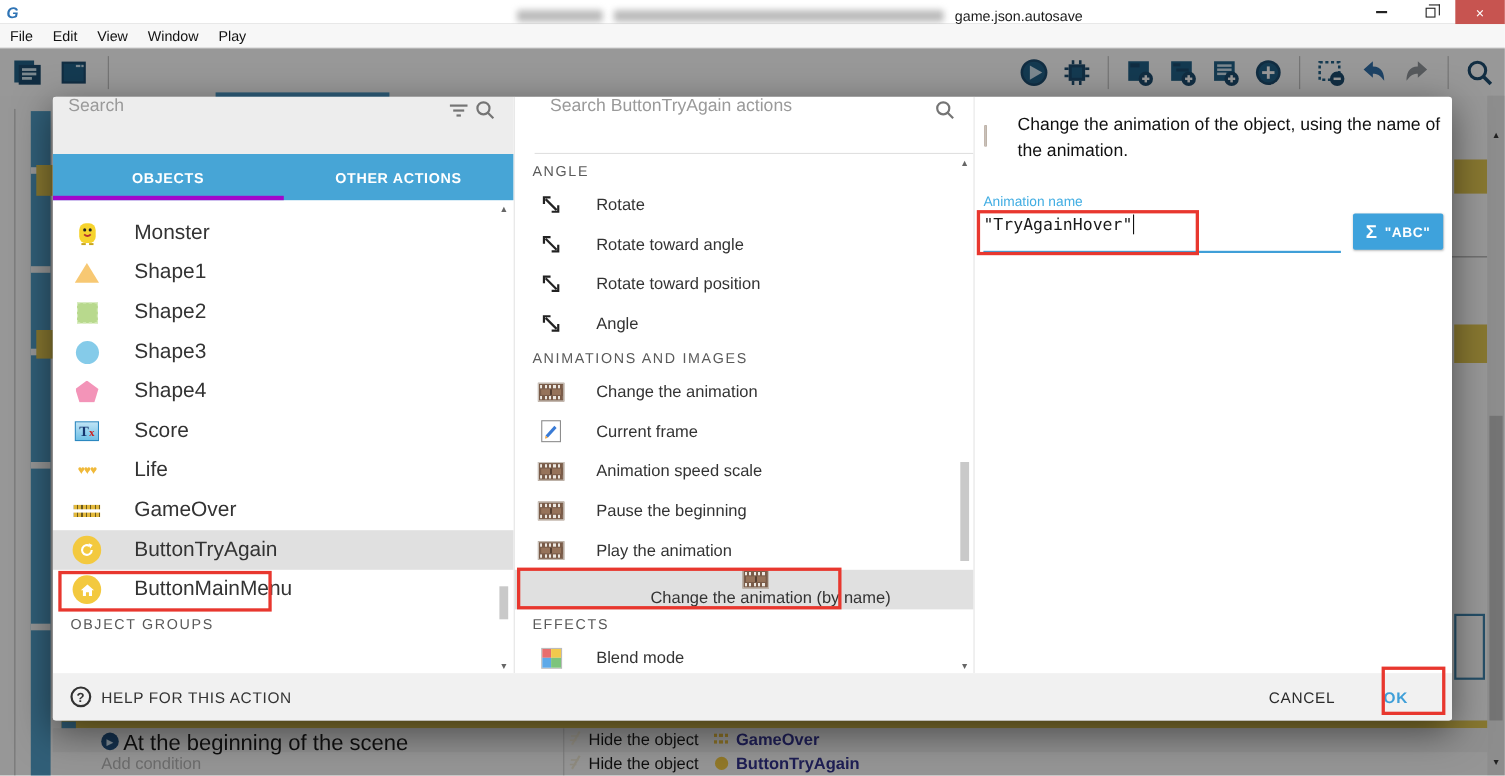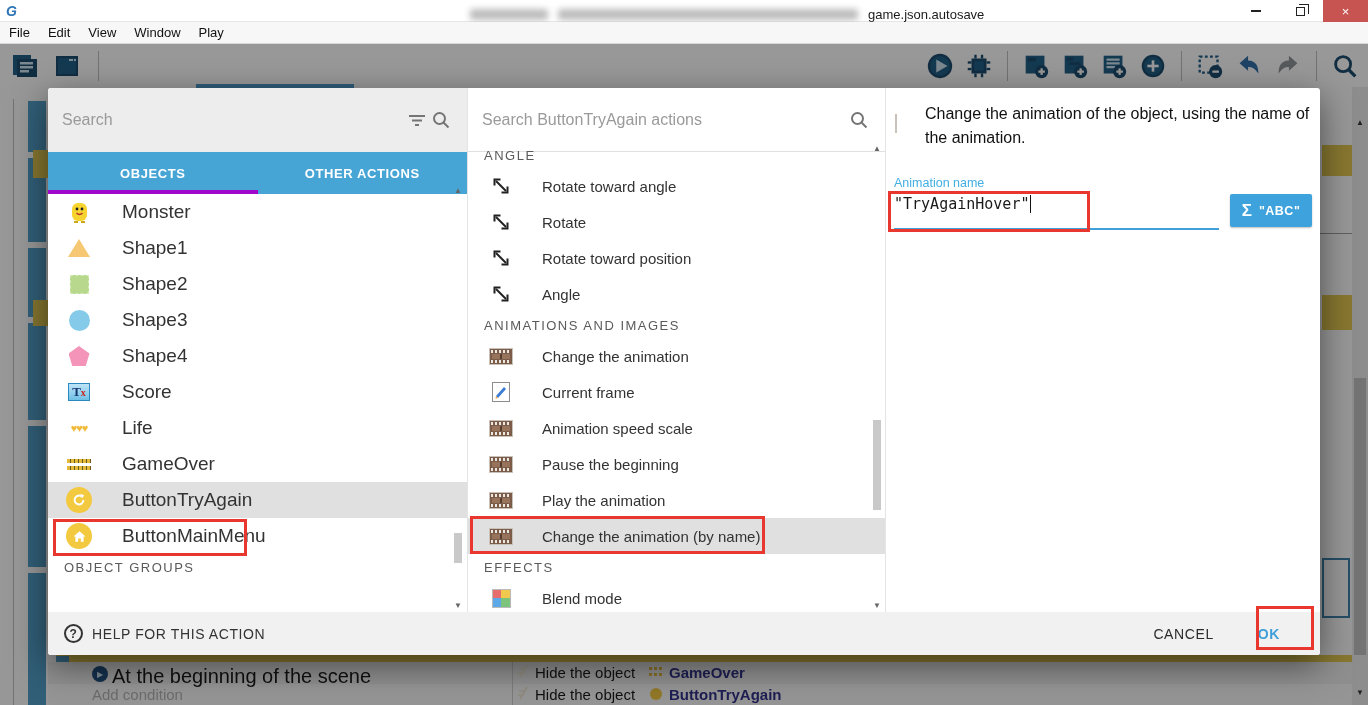--- a/index.html
+++ b/index.html
@@ -73,44 +73,44 @@
   
   .overlay { position:absolute; left:0; top:44px; width:1368px; height:661px; background:rgba(10,10,10,0.42); z-index:20; }
 
   
   .dialog { position:absolute; left:48px; top:88px; width:1272px; height:567px; background:#fff; border-radius:3px; box-shadow:0 10px 34px rgba(0,0,0,.5); z-index:30; overflow:hidden; }
   .panel { position:absolute; top:0; height:524px; overflow:hidden; }
   .panel-left { left:0; width:419px; }
   .panel-mid { left:419px; width:419px; border-left:1px solid #e4e4e4; border-right:1px solid #e4e4e4; }
   .panel-right { left:838px; width:434px; }
 
-  .search-area { height:64px; display:flex; align-items:center; }
+  .search-area { height:52px; display:flex; align-items:flex-start; }
   .search-left { background:#ededed; padding:0 14px; }
-  .search-mid { background:#fff; border-bottom:1px solid #e0e0e0; padding:16px 14px; }
+  .search-mid { background:#fff; border-bottom:1px solid #e0e0e0; padding:0 14px;margin-left:18px; }
   .search-input { flex:1; border:none; outline:none; background:transparent; font-size:16px; color:#333; font-family:"Liberation Sans",sans-serif; }
   .search-input::placeholder { color:#9a9a9a; opacity:1; }
   .sicon { width:24px; height:24px; display:flex; align-items:center; justify-content:center; }
 
   .tabs { height:42px; background:#47a5d6; display:flex; position:relative; }
   .tab { width:50%; display:flex; align-items:center; justify-content:center; color:#fff; font-size:13px; letter-spacing:.6px; font-weight:bold; }
   .tab-ink { position:absolute; left:0; bottom:0; width:210px; height:4px; background:#a007cc; }
 
   .obj-list { position:absolute; left:0; top:96px; right:0; bottom:0; padding-top:10px; }
   .row { height:36px; display:flex; align-items:center; padding-left:18px; }
   .row .ic { width:26px; display:flex; justify-content:center; }
   .row .lbl { margin-left:30px; font-size:19px; color:#333; }
   .row.selected { background:#e0e0e0; }
   .group-hdr { height:26px; display:flex; align-items:center; padding-left:16px; font-size:13px; color:#5a5a5a; letter-spacing:1.5px; }
 
   .act-list { position:absolute; left:0; top:54px; right:0; bottom:0; }
   .sec-hdr { height:26px; display:flex; align-items:center; padding-left:16px; font-size:13px; color:#5a5a5a; letter-spacing:1.5px; }
   .arow { height:36px; display:flex; align-items:center; padding-left:20px; }
   .arow .ic { width:26px; display:flex; justify-content:center; }
   .arow .lbl { margin-left:28px; font-size:15px; color:#333; }
-  .arow.selected { background:#e0e0e0; }
+  .arow.selected { background:#e0e0e0;flex-direction:column; }
 
   
   .vscroll { position:absolute; width:12px; }
   .vscroll .arr { position:absolute; left:0; width:12px; text-align:center; font-size:8px; color:#666; }
   .vscroll .thm { position:absolute; left:2px; width:8px; background:#c9c9c9; }
 
   
   .film-ico { width:24px; height:17px; background:#7a5c49; border:1px solid #c9c2ba; position:relative; }
   .film-ico:before, .film-ico:after { content:""; position:absolute; left:1px; right:1px; height:3px; background:repeating-linear-gradient(90deg,#ece7e0 0 2px,#7a5c49 2px 4px); }
   .film-ico:before { top:1px; } .film-ico:after { bottom:1px; }
@@ -489,31 +489,31 @@
       <div class="sec-hdr">ANGLE</div>
 
       <div class="arow">
         <span class="ic">
             <svg width="22" height="22" viewBox="0 0 22 22">
               <path d="M6 6 L16 16" stroke="#222" stroke-width="2"></path>
               <path d="M4.5 10.5 L4.5 4.5 L10.5 4.5" fill="none" stroke="#222" stroke-width="2"></path>
               <path d="M17.5 11.5 L17.5 17.5 L11.5 17.5" fill="none" stroke="#222" stroke-width="2"></path>
             </svg>
           </span>
-        <span class="lbl">Rotate toward angle</span>
+        <span class="lbl">Rotate</span>
       </div>
       <div class="arow">
         <span class="ic">
             <svg width="22" height="22" viewBox="0 0 22 22">
               <path d="M6 6 L16 16" stroke="#222" stroke-width="2"></path>
               <path d="M4.5 10.5 L4.5 4.5 L10.5 4.5" fill="none" stroke="#222" stroke-width="2"></path>
               <path d="M17.5 11.5 L17.5 17.5 L11.5 17.5" fill="none" stroke="#222" stroke-width="2"></path>
             </svg>
           </span>
-        <span class="lbl">Rotate</span>
+        <span class="lbl">Rotate toward angle</span>
       </div>
       <div class="arow">
         <span class="ic">
             <svg width="22" height="22" viewBox="0 0 22 22">
               <path d="M6 6 L16 16" stroke="#222" stroke-width="2"></path>
               <path d="M4.5 10.5 L4.5 4.5 L10.5 4.5" fill="none" stroke="#222" stroke-width="2"></path>
               <path d="M17.5 11.5 L17.5 17.5 L11.5 17.5" fill="none" stroke="#222" stroke-width="2"></path>
             </svg>
           </span>
         <span class="lbl">Rotate toward position</span>

